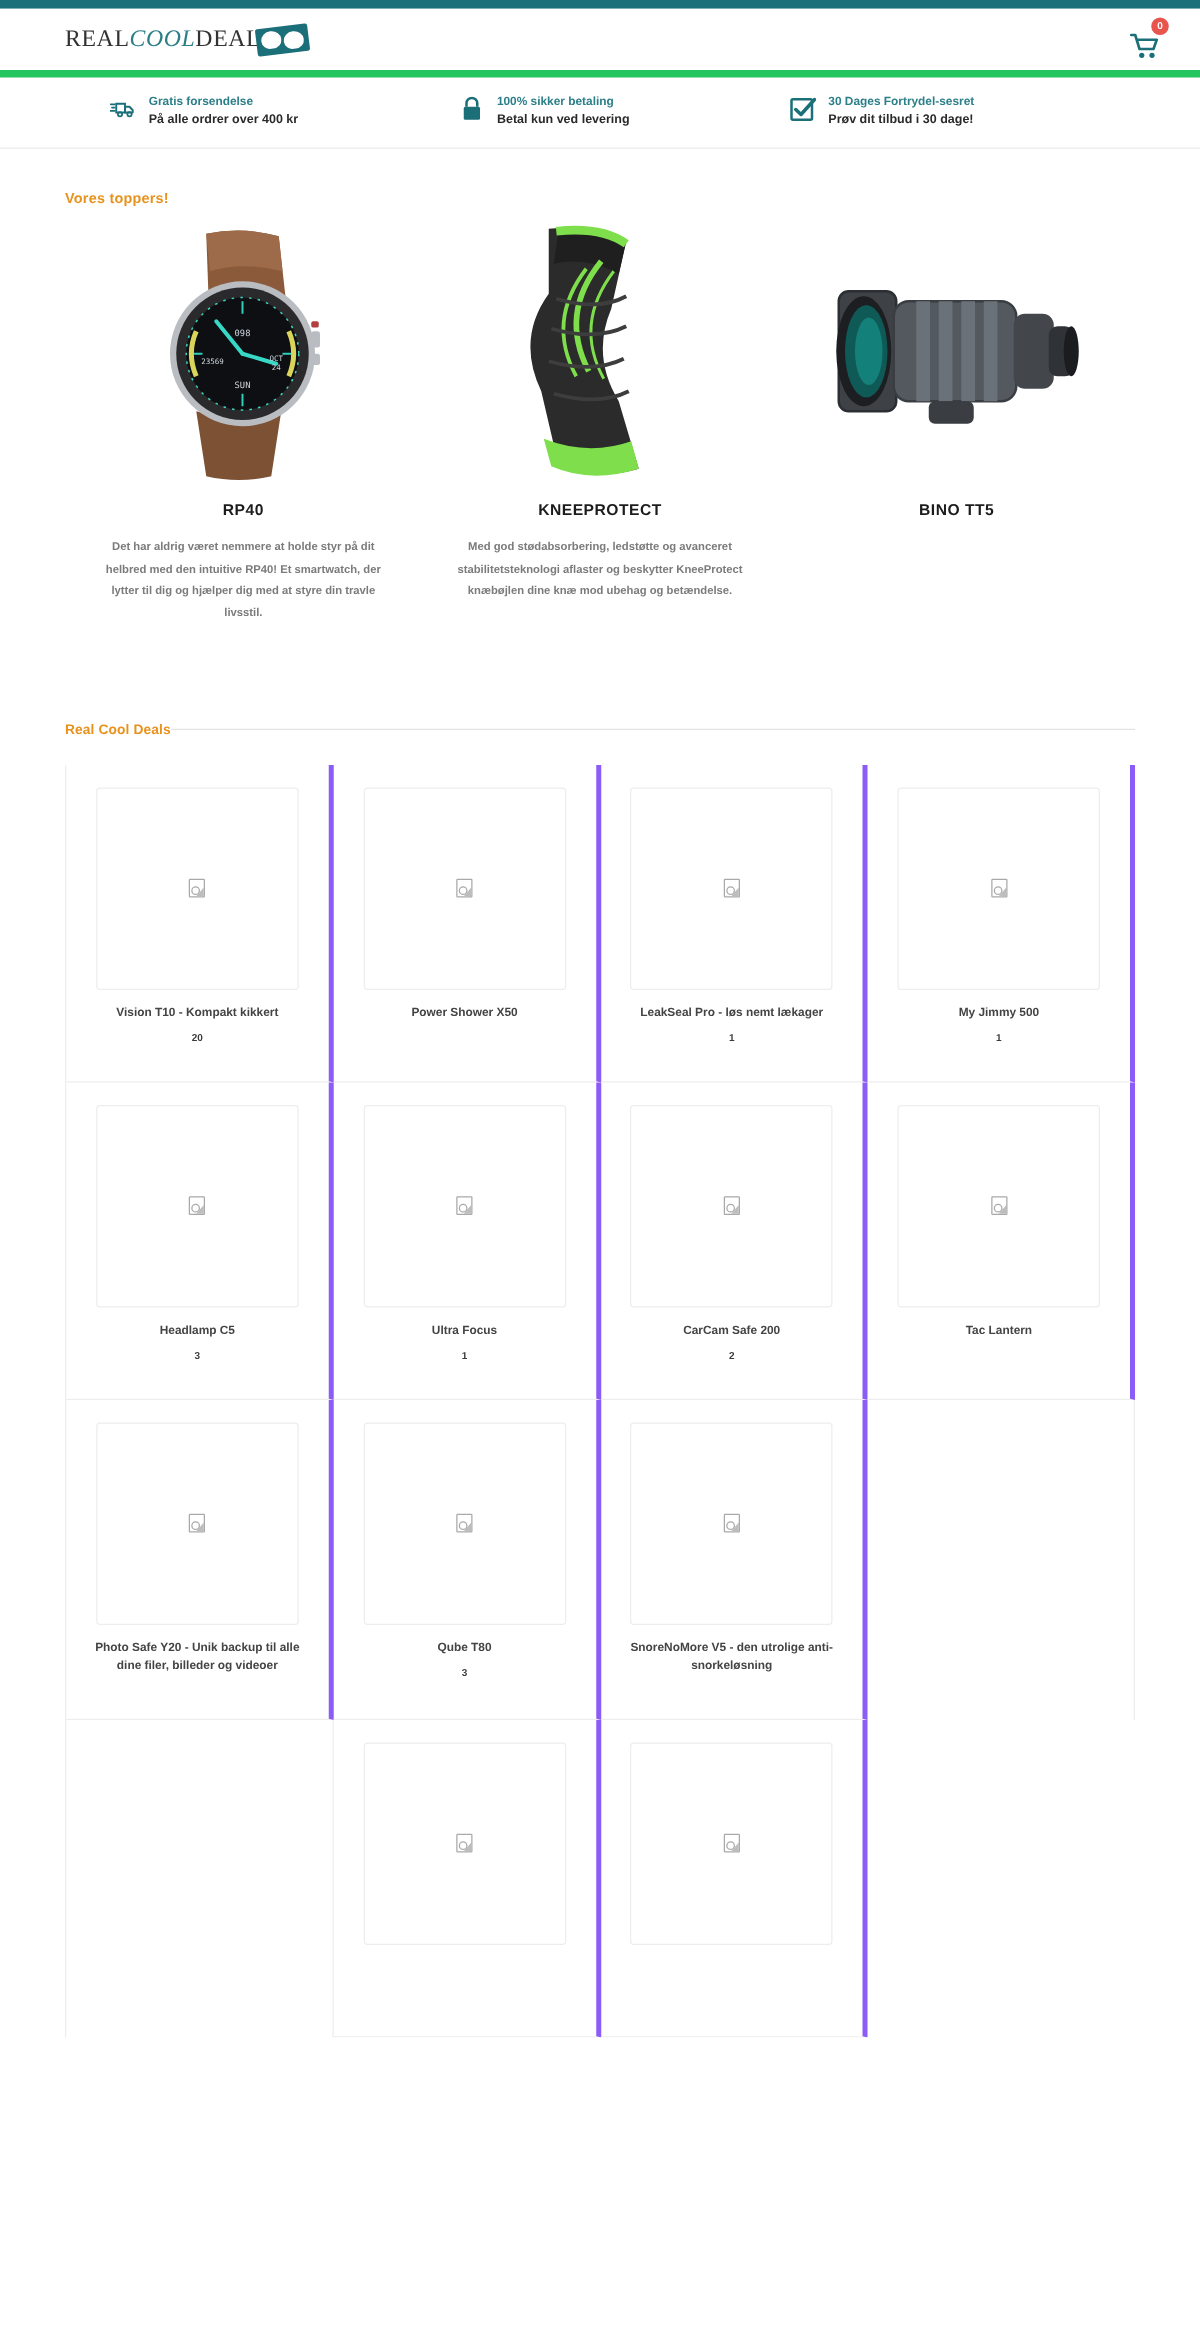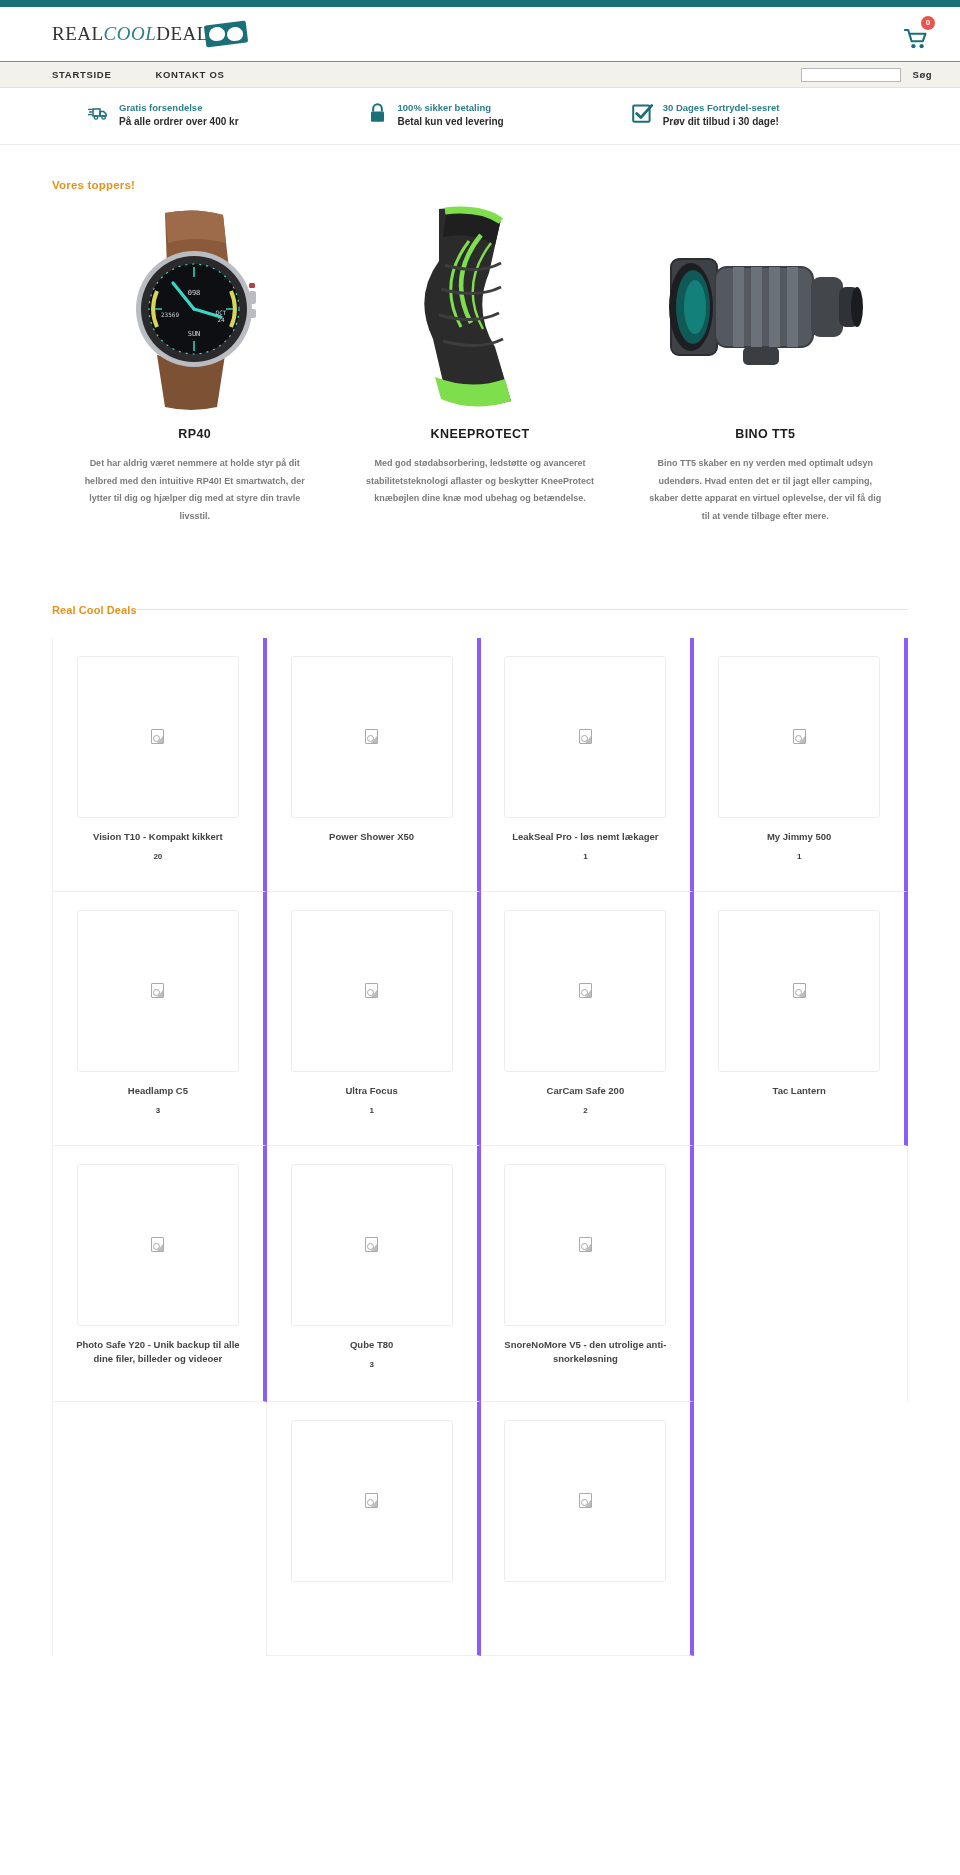--- a/index.html
+++ b/index.html
@@ -15,21 +15,21 @@
 
   
   .topstrip { height:7px; background:#1a6f78; width:100%; }
 
   
   .header {
     height:55px;
     display:flex; align-items:center;
     padding:0 28px 0 52px;
     background:#fff;
-    border-bottom:1px solid #22c55e;
+    border-bottom:6px solid #22c55e;
   }
   .logo-wrap { display:flex; align-items:center; gap:0; }
   .logo-text {
     font-family:"Liberation Serif", serif;
     font-size:19px; letter-spacing:.5px; color:#3b3b3b;
     white-space:nowrap;
   }
   .logo-text .c1 { color:#333; }
   .logo-text .c2 { color:#2c7f88; font-style:italic; }
   .logo-glasses { position:relative; width:46px; height:30px; margin-left:-6px; }
@@ -187,29 +187,20 @@
     <div class="cart">
       <svg width="24" height="22" viewBox="0 0 24 22">
         <path d="M1 2 h3.2 l3.4 11.2 h11.2 l2.6 -7.4 h-14.6" fill="none" stroke="#1a6f78" stroke-width="2.1" stroke-linejoin="round" stroke-linecap="round"></path>
         <circle cx="9.4" cy="18.2" r="2.1" fill="#1a6f78"></circle>
         <circle cx="17.6" cy="18.2" r="2.1" fill="#1a6f78"></circle>
       </svg>
       <span class="cart-badge">0</span>
     </div>
   </div>
 
-  <div class="navbar">
-    <a class="nav-link" href="#">STARTSIDE</a>
-    <a class="nav-link" href="#">KONTAKT OS</a>
-    <div class="nav-spacer"></div>
-    <div class="search-box">
-      <input type="text" placeholder="" style="">
-    </div>
-    <button class="search-btn">Søg</button>
-  </div>
 
   <div class="usp-bar">
     <div class="usp usp-1">
       <span class="usp-icon">
         <svg width="22" height="16" viewBox="0 0 22 16">
           <path d="M5 4 h7 v7 h-7z" fill="none" stroke="#1a6f78" stroke-width="1.5"></path>
           <path d="M12 6.4 h3.6 l2.6 2.8 v1.8 h-6.2z" fill="none" stroke="#1a6f78" stroke-width="1.5" stroke-linejoin="round"></path>
           <circle cx="8" cy="12.4" r="1.7" fill="none" stroke="#1a6f78" stroke-width="1.4"></circle>
           <circle cx="15.6" cy="12.4" r="1.7" fill="none" stroke="#1a6f78" stroke-width="1.4"></circle>
           <path d="M0.6 4.4 h3.2 M1.6 7 h2.2 M0.2 9.6 h3.6" stroke="#1a6f78" stroke-width="1.4" stroke-linecap="round"></path>
@@ -315,21 +306,20 @@
             <rect x="96" y="62" width="11" height="80" fill="#6b7178"></rect>
             <rect x="114" y="62" width="11" height="80" fill="#6b7178"></rect>
             <rect x="132" y="62" width="11" height="80" fill="#6b7178"></rect>
             <rect x="156" y="72" width="32" height="60" rx="9" fill="#43474c"></rect>
             <rect x="184" y="82" width="20" height="40" rx="7" fill="#2f3237"></rect>
             <ellipse cx="202" cy="102" rx="6" ry="20" fill="#1a1c1f"></ellipse>
             <rect x="88" y="142" width="36" height="18" rx="5" fill="#3a3e43"></rect>
           </svg>
         </div>
         <div class="topper-name">BINO TT5</div>
-        <div class="topper-desc">Bino TT5 skaber en ny verden med optimalt udsyn udendørs. Hvad enten det er til jagt eller camping, skaber dette apparat en virtuel oplevelse, der vil få dig til at vende tilbage efter mere.</div>
       </div>
 
     </div>
   </div>
 
   <div class="section">
     <div class="deals-head">
       <div class="deals-title">Real Cool Deals</div>
       <div class="deals-rule"></div>
     </div>

